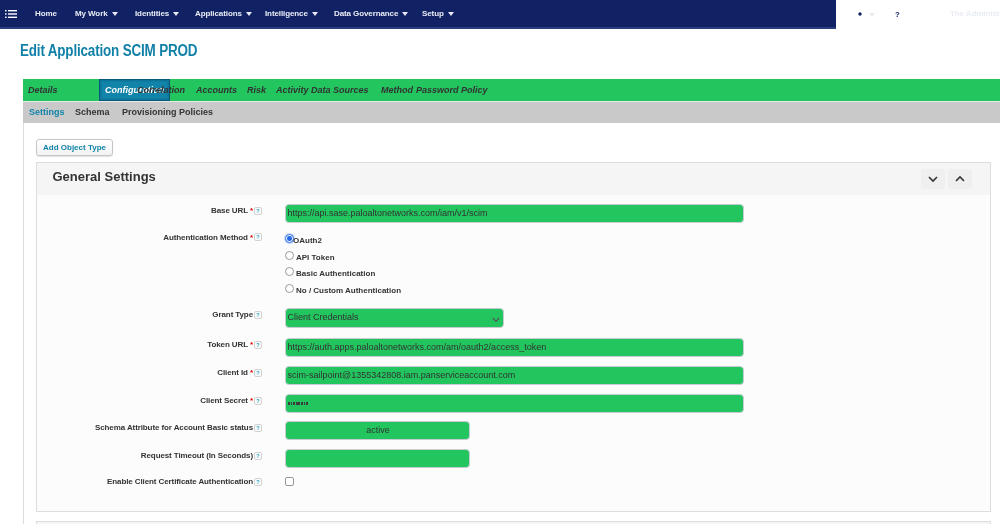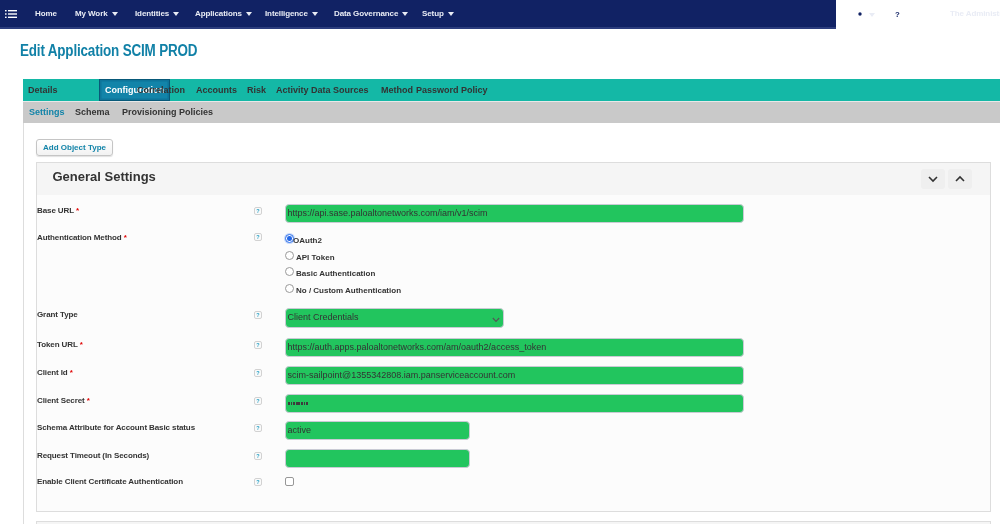--- a/index.html
+++ b/index.html
@@ -8,46 +8,46 @@
 
 .navbar { position:absolute; left:0; top:0; width:836px; height:29px; background:#112264; border-bottom:2px solid #2c3d7d; }
 .nav-item { position:absolute; top:0; height:27px; line-height:27px; color:#e9ecf5; font-size:8px; font-weight:bold; letter-spacing:-0.1px; white-space:nowrap; }
 .caret { display:inline-block; width:0; height:0; border-left:3px solid transparent; border-right:3px solid transparent; border-top:4px solid #e9ecf5; margin-left:4px; vertical-align:0px; }
 .hamb { position:absolute; left:5px; top:10px; width:12px; height:8px; }
 
 
 .pagetitle { position:absolute; left:20px; top:41.5px; color:#1181a7; font-size:16px; font-weight:bold; letter-spacing:-0.2px; transform:scaleX(0.84); transform-origin:0 0; white-space:nowrap; }
 
 
-.tabbar { position:absolute; left:23px; top:79px; right:0; height:36px; background:#14b8a6; }
+.tabbar { position:absolute; left:23px; top:79px; right:0; height:36px; background:#22c55e;font-style:italic; }
 .tabbar .tab { position:absolute; top:0; height:22px; line-height:22px; font-size:9px; font-weight:bold; color:#333; white-space:nowrap; }
 .tab.active { background:#1284a9; color:#fff; box-shadow:inset 0 0 0 1px rgba(7,80,110,0.75), inset 0 0 0 2.5px rgba(10,100,135,0.45);margin-left:36px; }
 .subtabbar { position:absolute; left:23px; top:101px; right:0; height:22px; background:#c9c9c9; border-top:1px solid #e8e8e8; }
 .subtabbar .stab { position:absolute; top:0; height:21px; line-height:21px; font-size:9px; font-weight:bold; color:#333; white-space:nowrap; }
 .stab.active { color:#1284a9; }
 
 
 .content { position:absolute; left:23px; top:123px; width:977px; height:401px; border-left:1px solid #ddd; }
 .btn-add { position:absolute; left:36px; top:139px; width:77px; height:17px; background:linear-gradient(#ffffff,#f2f2f2); border:1px solid #c5c5c5; border-radius:3px; color:#1284a9; font-size:8px; font-weight:bold; text-align:center; line-height:15px; box-shadow:0 1px 1px rgba(0,0,0,0.12); }
 
 .panel { position:absolute; left:36px; top:162px; width:955px; height:350px; background:#fcfcfc; border:1px solid #ddd; }
 .panel-hd { position:absolute; left:0; top:0; width:100%; height:32px; background:#f5f5f5; }
 .panel-hd .ttl { position:absolute; left:15.5px; top:5.5px; font-size:13px; font-weight:bold; color:#333; }
 .chevbtn { position:absolute; top:5.5px; width:24px; height:20px; background:#efefef; border-radius:3px; }
 .chevbtn svg { position:absolute; left:7px; top:6px; }
 
 
 .row { position:absolute; }
-.lbl { position:absolute; right:747px; top:-3px; width:300px; text-align:left; font-size:8px; font-weight:bold; color:#333; letter-spacing:-0.1px; white-space:nowrap; }
+.lbl { position:absolute; right:747px; top:-3px; width:300px; text-align:right; font-size:8px; font-weight:bold; color:#333; letter-spacing:-0.1px; white-space:nowrap; }
 .lbl .req { color:#e00000; }
 .qm { position:absolute; left:217px; top:-2px; width:8px; height:8px; background:#fafafa; border:1px solid #d2d2d2; border-radius:2px; color:#2ea3c6; font-size:5.5px; font-weight:bold; text-align:center; line-height:6.5px; }
 .inp { position:absolute; left:247.5px; top:-5px; height:19px; background:#22c55e; border:1px solid #c9cbd4; border-radius:4px; font-size:9px; color:#333; line-height:17px; padding-left:2px; white-space:nowrap; overflow:hidden; }
 .w-big { width:459px; }
 .w-med { width:219px; }
-.w-sml { width:185px; }
+.w-sml { width:185px;text-align:center; }
 .radio { position:absolute; width:9px; height:9px; border-radius:50%; background:#fff; border:1px solid #9a9a9a; }
 .radio.sel { border:1px solid #2f6fe8; box-shadow:0 0 0 1px rgba(130,175,250,0.45); }
 .radio.sel::after { content:""; position:absolute; left:1.25px; top:1.25px; width:4.5px; height:4.5px; border-radius:50%; background:#2468e8; }
 .rlabel { position:absolute; font-size:8px; font-weight:bold; color:#333; white-space:nowrap; }
 .selchev { position:absolute; right:2.5px; top:6.5px; width:8px; height:7px; }
 .checkbox { position:absolute; left:247.5px; top:-3px; width:9px; height:9px; border:1px solid #979797; border-radius:2px; background:#fff; }
 
 .panel2 { position:absolute; left:36px; top:521px; width:955px; height:10px; background:#f5f5f5; border:1px solid #ddd; }
 </style>
 </head>

